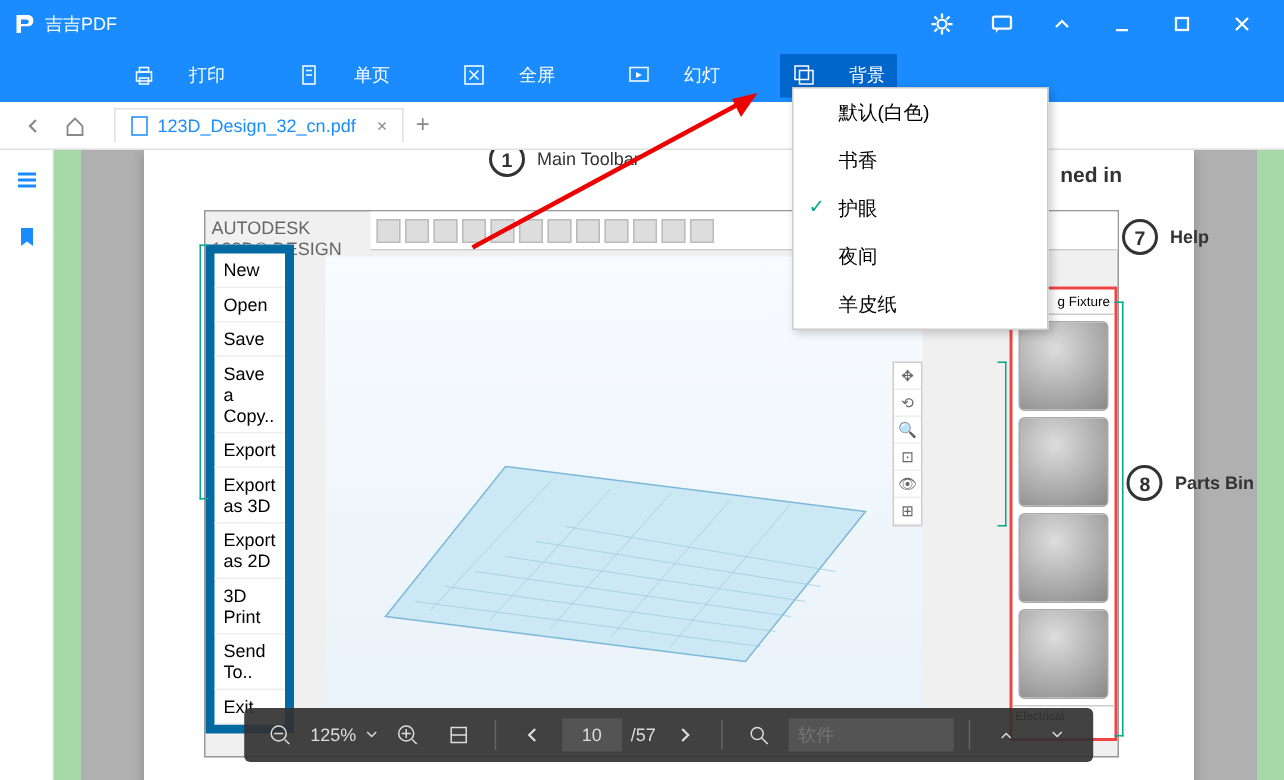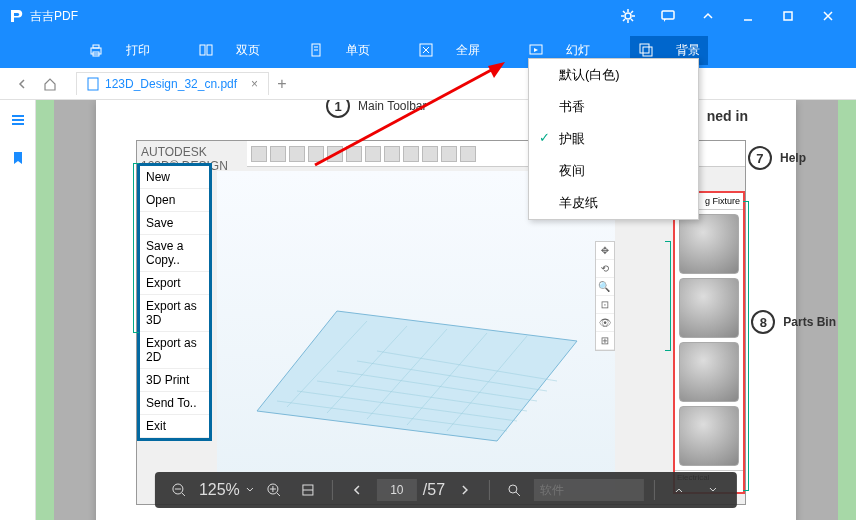--- a/index.html
+++ b/index.html
@@ -21,41 +21,41 @@
 .sidebar{width:36px;background:#fff;border-right:1px solid #e0e0e0;display:flex;flex-direction:column;align-items:center;padding-top:8px;gap:14px}
 .sidebar-btn{width:24px;height:24px;display:flex;align-items:center;justify-content:center;color:#1a8cff;cursor:pointer}
 .viewer{flex:1;background:#b0b0b0;position:relative;overflow:hidden}
 .edge-strip{position:absolute;top:0;width:18px;height:100%;background:#a7d8a7}
 .edge-left{left:0}.edge-right{right:0}
 .page{position:absolute;left:60px;top:0;width:700px;height:440px;background:#fff;box-shadow:0 2px 8px rgba(0,0,0,0.2)}
 .page-inner{position:relative;width:100%;height:100%}
 .callout{position:absolute;display:flex;align-items:center;gap:8px;font-size:14px;color:#333}
 .callout-circle{width:24px;height:24px;border:2px solid #333;border-radius:50%;display:flex;align-items:center;justify-content:center;font-weight:bold;background:#fff;font-size:13px}
 .app-screenshot{position:absolute;left:40px;top:40px;width:610px;height:365px;border:1px solid #999;background:#f0f0f0}
-.app-menu{position:absolute;left:0;top:0;width:75px;background:#fff;border:3px solid #0369a1;font-size:9px}
+.app-menu{position:absolute;left:0;top:0;width:59px;background:#fff;border:6px solid #0369a1;font-size:9px}
 .app-menu-item{padding:4px 6px;border-bottom:1px solid #eee}
 .app-canvas{position:absolute;left:80px;top:30px;right:130px;bottom:10px;background:linear-gradient(180deg,#f8fbff 0%,#e8f2f8 100%)}
 .parts-bin{position:absolute;right:0;top:50px;width:72px;bottom:10px;background:#fff;border:2px solid #ef4444}
 .part{width:60px;height:60px;margin:4px auto;background:radial-gradient(circle at 40% 30%,#ddd,#888);border:1px solid #aaa;border-radius:4px}
 .nav-bar{position:absolute;right:130px;top:100px;width:20px;background:#fff;border:1px solid #ccc}
 .nav-bar div{width:18px;height:18px;border-bottom:1px solid #eee;color:#666;display:flex;align-items:center;justify-content:center;font-size:10px}
 .app-toolbar{position:absolute;left:80px;top:0;right:0;height:26px;background:#fff;border-bottom:1px solid #ccc;display:flex;align-items:center;padding:0 4px;gap:3px}
 .app-toolbar span{width:16px;height:16px;background:#ddd;border:1px solid #bbb}
 .bracket{position:absolute;border:1px solid #0a8;border-right:none}
 .bracket-r{position:absolute;border:1px solid #0a8;border-left:none}
 .dropdown{position:absolute;left:528px;top:58px;width:171px;background:#fff;border:1px solid #ccc;box-shadow:2px 2px 6px rgba(0,0,0,0.2);z-index:100}
 .dropdown-item{padding:7px 12px 7px 30px;cursor:pointer;font-size:13px;position:relative}
 .dropdown-item.checked::before{content:"✓";position:absolute;left:10px;color:#0a8}
 .arrow{position:absolute;left:310px;top:60px;width:200px;height:110px;z-index:99;pointer-events:none}
 .bottombar{position:absolute;bottom:12px;left:50%;transform:translateX(-50%);height:36px;background:rgba(50,50,50,0.92);border-radius:4px;display:flex;align-items:center;padding:0 10px;gap:6px;color:#ddd;z-index:50}
 .bb-btn{width:28px;height:28px;display:flex;align-items:center;justify-content:center;cursor:pointer;color:#ddd}
 .bb-sep{width:1px;height:20px;background:#666;margin:0 4px}
 .bb-input{background:rgba(255,255,255,0.1);border:none;color:#ddd;width:40px;text-align:center;padding:4px;font-size:12px}
 .bb-search{background:rgba(255,255,255,0.1);border:none;color:#ddd;width:110px;padding:4px 6px;font-size:12px}
-.bb-text{font-size:16px}
+.bb-text{font-size:12px}
 .grid-plane{position:absolute;left:20px;top:100px;width:350px;height:200px}
 </style>
 </head>
 <body>
 
 <div class="titlebar">
   <div class="logo">
     <svg class="logo-icon" viewBox="0 0 24 24">
         <path fill="#fff" d="M4 4h10c3 0 5 2 5 5s-2 5-5 5H8v6H4V4zm4 4v4h5c1 0 2-1 2-2s-1-2-2-2H8z"></path>
       </svg>
@@ -97,27 +97,20 @@
 </div>
 
 <div class="toolbar">
   <div class="toolbar-item">
       <svg width="16" height="16">
         <rect x="3" y="6" width="10" height="6" fill="none" stroke="#fff"></rect>
         <rect x="5" y="3" width="6" height="3" fill="none" stroke="#fff"></rect>
         <rect x="5" y="10" width="6" height="4" fill="none" stroke="#fff"></rect>
       </svg>
       <span>打印</span>
-    </div>
-  <div class="toolbar-item">
-      <svg width="16" height="16">
-        <rect x="2" y="3" width="5" height="10" fill="none" stroke="#fff"></rect>
-        <rect x="9" y="3" width="5" height="10" fill="none" stroke="#fff"></rect>
-      </svg>
-      <span>双页</span>
     </div>
   <div class="toolbar-item">
       <svg width="16" height="16">
         <rect x="4" y="2" width="8" height="12" fill="none" stroke="#fff"></rect>
         <line x1="6" y1="5" x2="10" y2="5" stroke="#fff"></line>
         <line x1="6" y1="8" x2="10" y2="8" stroke="#fff"></line>
       </svg>
       <span>单页</span>
     </div>
   <div class="toolbar-item">

